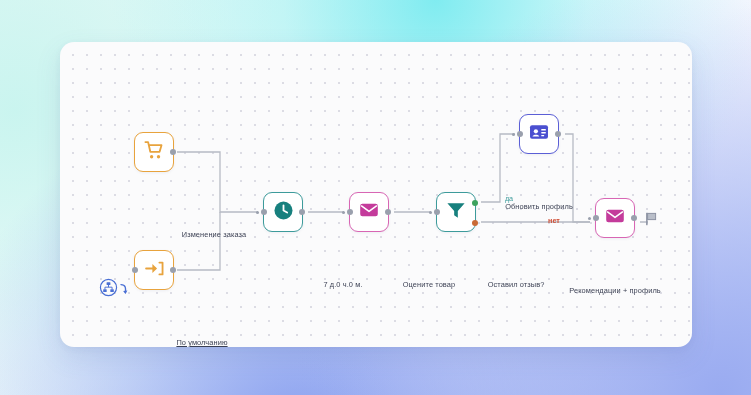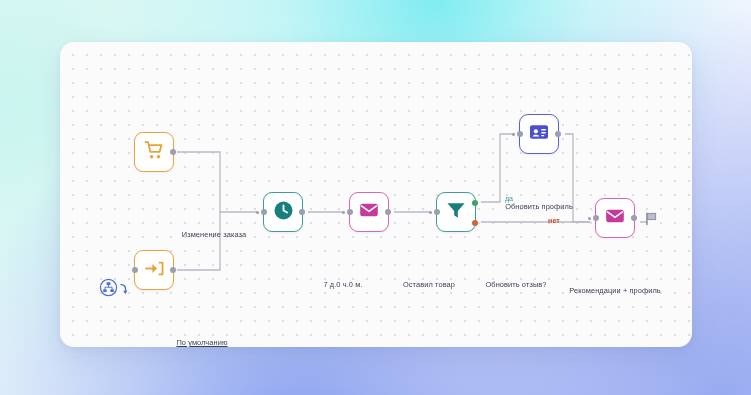--- a/index.html
+++ b/index.html
@@ -171,34 +171,34 @@
       <span>
         <svg width="22" height="22" viewBox="0 0 24 24">
           <rect x="2.4" y="5.2" width="19.2" height="13.6" rx="2.4" fill="#c43b9b"></rect>
           <path d="M3.8,7.6 L12,13.6 L20.2,7.6" fill="none" stroke="#ffffff" stroke-width="1.7" stroke-linecap="round" stroke-linejoin="round"></path>
         </svg>
       </span>
       <span class="port in tiny"></span>
       <span class="port in"></span>
       <span class="port out"></span>
     </div>
-    <div class="node-label" style="left:369px; top:238px;">Оставил товар</div>
+    <div class="node-label" style="left:369px; top:238px;">Оцените товар</div>
 
     <div class="node teal" style="left:376px; top:150px;">
       <span>
         <svg width="22" height="22" viewBox="0 0 24 24">
           <path d="M2.6,4.6 H21.4 L14,13.2 V20.4 L10,17.6 V13.2 Z" fill="#17807e"></path>
         </svg>
       </span>
       <span class="port in tiny"></span>
       <span class="port in"></span>
       <span class="port out green" style="top:10px;"></span>
       <span class="port out orange-dot" style="top:30px;"></span>
     </div>
-    <div class="node-label" style="left:456px; top:238px;">Обновить отзыв?</div>
+    <div class="node-label" style="left:456px; top:238px;">Оставил отзыв?</div>
 
     <div class="node blue" style="left:459px; top:72px;">
       <span>
         <svg width="22" height="22" viewBox="0 0 24 24">
           <rect x="2.2" y="4.6" width="19.6" height="14.8" rx="2.2" fill="#4a4fd0"></rect>
           <circle cx="8.6" cy="11.2" r="2.3" fill="#ffffff"></circle>
           <path d="M4.9,17 C5.4,14.5 11.8,14.5 12.3,17 Z" fill="#ffffff"></path>
           <rect x="14.4" y="8.8" width="5.1" height="1.5" rx="0.6" fill="#ffffff"></rect>
           <rect x="14.4" y="12" width="5.1" height="1.5" rx="0.6" fill="#ffffff"></rect>
           <rect x="14.4" y="15.2" width="3.3" height="1.5" rx="0.6" fill="#ffffff"></rect>

